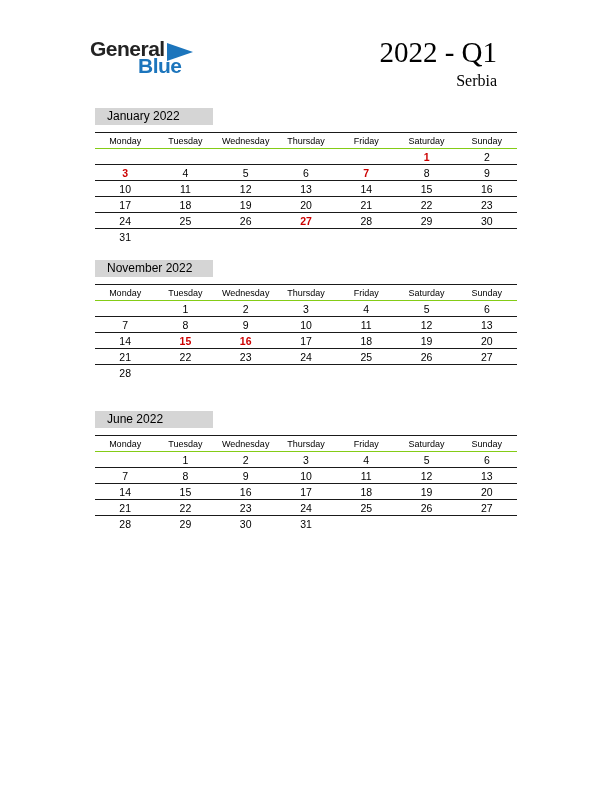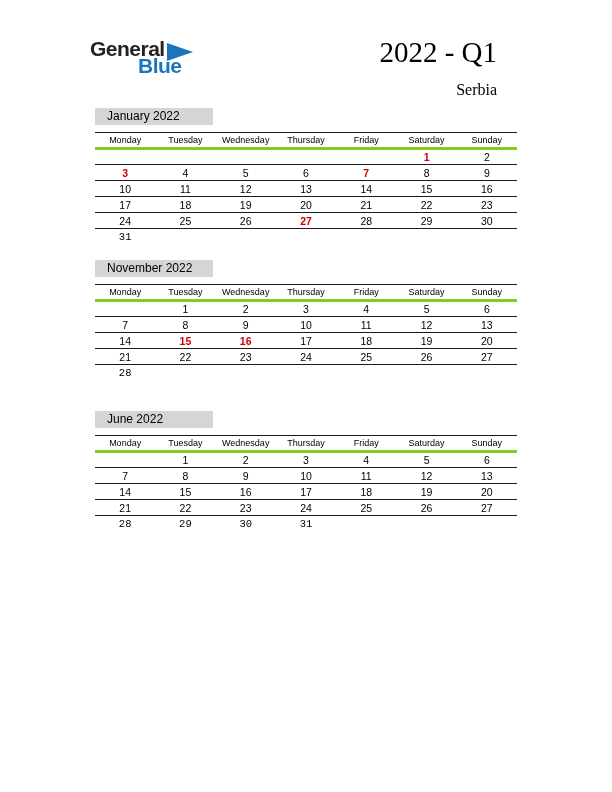--- a/index.html
+++ b/index.html
@@ -24,47 +24,47 @@
     font-size: 21px; font-weight: 700; color: var(--logo-blue, #1c75bc);
     margin: -7px 0 0 48px; letter-spacing: -0.5px;
   }
 
   
   .header {
     position: absolute; right: 95px; top: 36px; text-align: right;
     font-family: "Liberation Serif", serif; color: #000;
   }
   .header-title { font-size: 29px; font-weight: 400; }
-  .header-subtitle { font-size: 16px; margin-top: 12px; }
+  .header-subtitle { font-size: 16px; margin-top: 3px; }
 
   
   .month { position: absolute; left: 95px; width: 422px; }
   .month-1 { top: 108px; }
   .month-2 { top: 260px; }
   .month-3 { top: 411px; }
 
   .month-title {
     width: 118px; height: 17px; line-height: 17px;
     background: var(--month-header-bg, #d5d5d5);
     font-size: 12px; padding-left: 12px; color: #000;
   }
 
   table.cal {
     width: 100%; border-collapse: collapse; table-layout: fixed; margin-top: 7px;
   }
   .cal th {
     font-size: 9px; font-weight: 400; height: 16px;
-    border-top: 1px solid #1a1a1a; border-bottom: 3px solid #84cc16;
+    border-top: 1px solid #1a1a1a; border-bottom: 1px solid #84cc16;
     text-align: center; color: #000;
   }
   .cal td {
     font-size: 10.5px; height: 16px; border-bottom: 1px solid #1a1a1a;
     text-align: center; color: #000;
   }
-  .cal tr.last-week td { border-bottom: none; font-family: Liberation Mono, monospace; }
+  .cal tr.last-week td { border-bottom: none; }
   .cal td.holiday { color: var(--holiday-red, #cc0000); font-weight: 700; }
 
   
   .holidays {
     position: absolute; left: 95px; top: 571px;
     font-size: 9px; line-height: 13.6px; color: #000;
   }
 </style>
 </head>
 <body>

